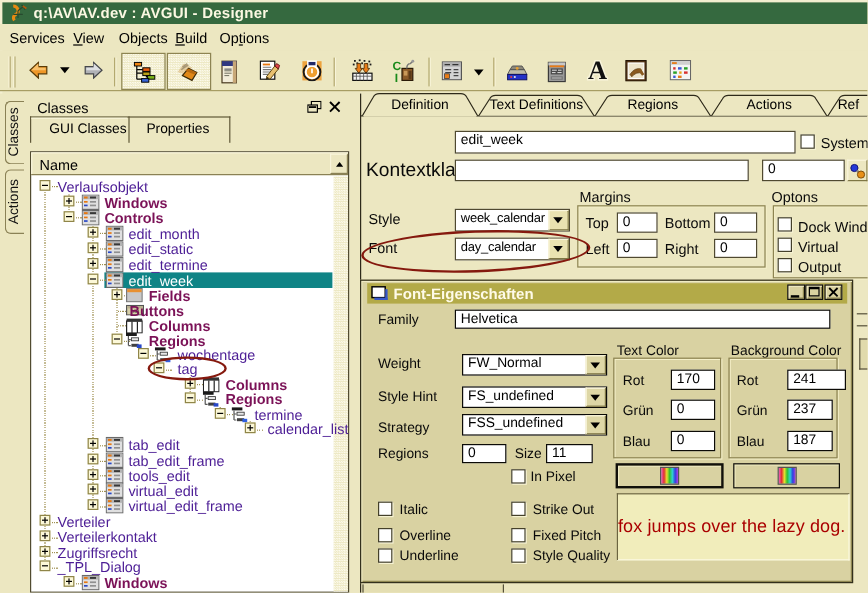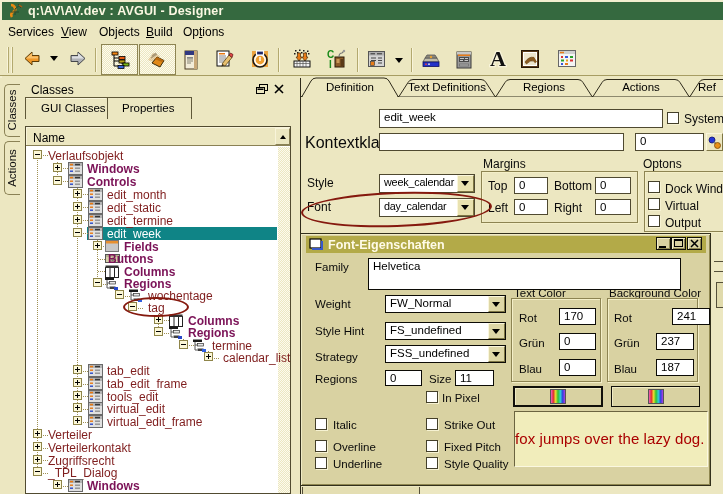--- a/index.html
+++ b/index.html
@@ -9,21 +9,21 @@
 .dfld{border:1px solid #0c0b06}
 .cb{position:absolute;width:12px;height:12px;background:#fff;border:1px solid #44402a;box-shadow:1px 1px 0 #f6f2d2}
 .ddb{position:absolute;background:#e9e2b0;border:1px solid #7e7644;border-top-color:#faf6dc;border-left-color:#faf6dc}
 .tri{position:absolute;width:0;height:0;border:4px solid transparent;border-top:5px solid #000;border-bottom:none}
 .grp{position:absolute;border:1px solid #8d8452;box-shadow:inset 1px 1px 0 #f4efc8,1px 1px 0 #f4efc8}
 .vd{position:absolute;width:1px;background:repeating-linear-gradient(to bottom,#a09152 0 1px,transparent 1px 2px)}
 .hd{position:absolute;height:1px;background:repeating-linear-gradient(to right,#a09152 0 1px,transparent 1px 2px)}
 .eb{position:absolute;width:9px;height:9px;border:1px solid #8f8549;background:#fcf8d8}
 .eb:before{content:"";position:absolute;left:1px;right:1px;top:3px;height:1px;background:#000}
 .eb.p:after{content:"";position:absolute;top:1px;bottom:1px;left:3px;width:1px;background:#000}
-.tr{position:absolute;font-size:12px;color:#7f1d1d;white-space:nowrap;line-height:12px}
+.tr{position:absolute;font-size:12px;color:#4c1d95;white-space:nowrap;line-height:12px}
 .pb{color:#7b1257;font-weight:bold}
 .sep{position:absolute;width:1px;top:48px;height:24px;background:#b3a96f;box-shadow:1px 0 0 #f8f4da}
 .ic{position:absolute}
 .ell{position:absolute;border:2px solid #85190e;border-radius:50%}
 .wbtn{position:absolute;width:15px;height:13px;background:#d9d1a0;border:1px solid #11100a;box-shadow:inset 1px 1px 0 #f3eecb,inset -1px -1px 0 #8f8751}
 </style></head><body>
 
 <div class="a" style="left:0;top:0;width:723px;height:2px;background:#f3efd0"></div>
 <div class="a" style="left:0;top:0;width:2px;height:78px;background:#f3efd0"></div>
 <div class="a" style="left:2px;top:2px;width:721px;height:18px;background:#35693f"></div>
@@ -539,21 +539,21 @@
 <div class="wbtn" style="left:656px;top:237px"></div>
 <div class="a" style="left:659px;top:246px;width:7px;height:2px;background:#000"></div>
 <div class="wbtn" style="left:671px;top:237px"></div>
 <div class="a" style="left:674px;top:239px;width:9px;height:8px;border:1px solid #000;border-top-width:2px"></div>
 <div class="wbtn" style="left:687px;top:237px"></div>
 <svg class="a" style="left:690px;top:239px" width="9" height="9">
     <path d="M1 1 L8 8 M8 1 L1 8" stroke="#000" stroke-width="1.5"></path>
   </svg>
 
 <div class="lbl" style="left:315px;top:261px">Family</div>
-<div class="fld dfld" style="left:368px;top:258px;width:313px;height:32px">Helvetica</div>
+<div class="fld dfld" style="left:379px;top:258px;width:313px;height:16px">Helvetica</div>
 <div class="lbl" style="left:315px;top:298px">Weight</div>
 <div class="fld dfld" style="left:385px;top:295px;width:121px;height:18px">FW_Normal</div>
 <div class="ddb" style="left:488px;top:296px;width:17px;height:16px;background:#ded7a6"></div>
 <div class="tri" style="left:492px;top:302px"></div>
 <div class="lbl" style="left:315px;top:325px">Style Hint</div>
 <div class="fld dfld" style="left:385px;top:322px;width:121px;height:18px">FS_undefined</div>
 <div class="ddb" style="left:488px;top:323px;width:17px;height:16px;background:#ded7a6"></div>
 <div class="tri" style="left:492px;top:329px"></div>
 <div class="lbl" style="left:315px;top:351px">Strategy</div>
 <div class="fld dfld" style="left:385px;top:345px;width:121px;height:18px">FSS_undefined</div>
@@ -577,21 +577,21 @@
 <div class="lbl" style="left:333px;top:458px">Underline</div>
 <div class="cb" style="left:426px;top:457px"></div>
 <div class="lbl" style="left:444px;top:458px">Style Quality</div>
 <div class="lbl" style="left:514px;top:287px">Text Color</div>
 <div class="grp" style="left:511px;top:298px;width:90px;height:84px"></div>
 <div class="lbl" style="left:609px;top:287px">Background Color</div>
 <div class="grp" style="left:607px;top:298px;width:91px;height:84px"></div>
 <div class="lbl" style="left:519px;top:312px">Rot</div>
 <div class="fld dfld" style="left:559px;top:308px;width:37px;height:17px">170</div>
 <div class="lbl" style="left:614px;top:312px">Rot</div>
-<div class="fld dfld" style="left:672px;top:308px;width:38px;height:17px">241</div>
+<div class="fld dfld" style="left:656px;top:308px;width:49px;height:17px">241</div>
 <div class="lbl" style="left:519px;top:337px">Grün</div>
 <div class="fld dfld" style="left:559px;top:333px;width:37px;height:17px">0</div>
 <div class="lbl" style="left:614px;top:337px">Grün</div>
 <div class="fld dfld" style="left:656px;top:333px;width:38px;height:17px">237</div>
 <div class="lbl" style="left:519px;top:363px">Blau</div>
 <div class="fld dfld" style="left:559px;top:359px;width:37px;height:17px">0</div>
 <div class="lbl" style="left:614px;top:363px">Blau</div>
 <div class="fld dfld" style="left:656px;top:359px;width:38px;height:17px">187</div>
 <div class="a" style="left:513px;top:386px;width:90px;height:21px;background:#d9d2a2;border:2px solid #11100a;box-shadow:inset 1px 1px 0 #f0ebc4"></div>
 <div class="a" style="left:550px;top:389px;width:16px;height:15px;background:linear-gradient(to right,#f060c0,#e03030,#e8e030,#30c030,#30d0d0,#3040e0,#b040e0);border:1px solid #555"></div>

